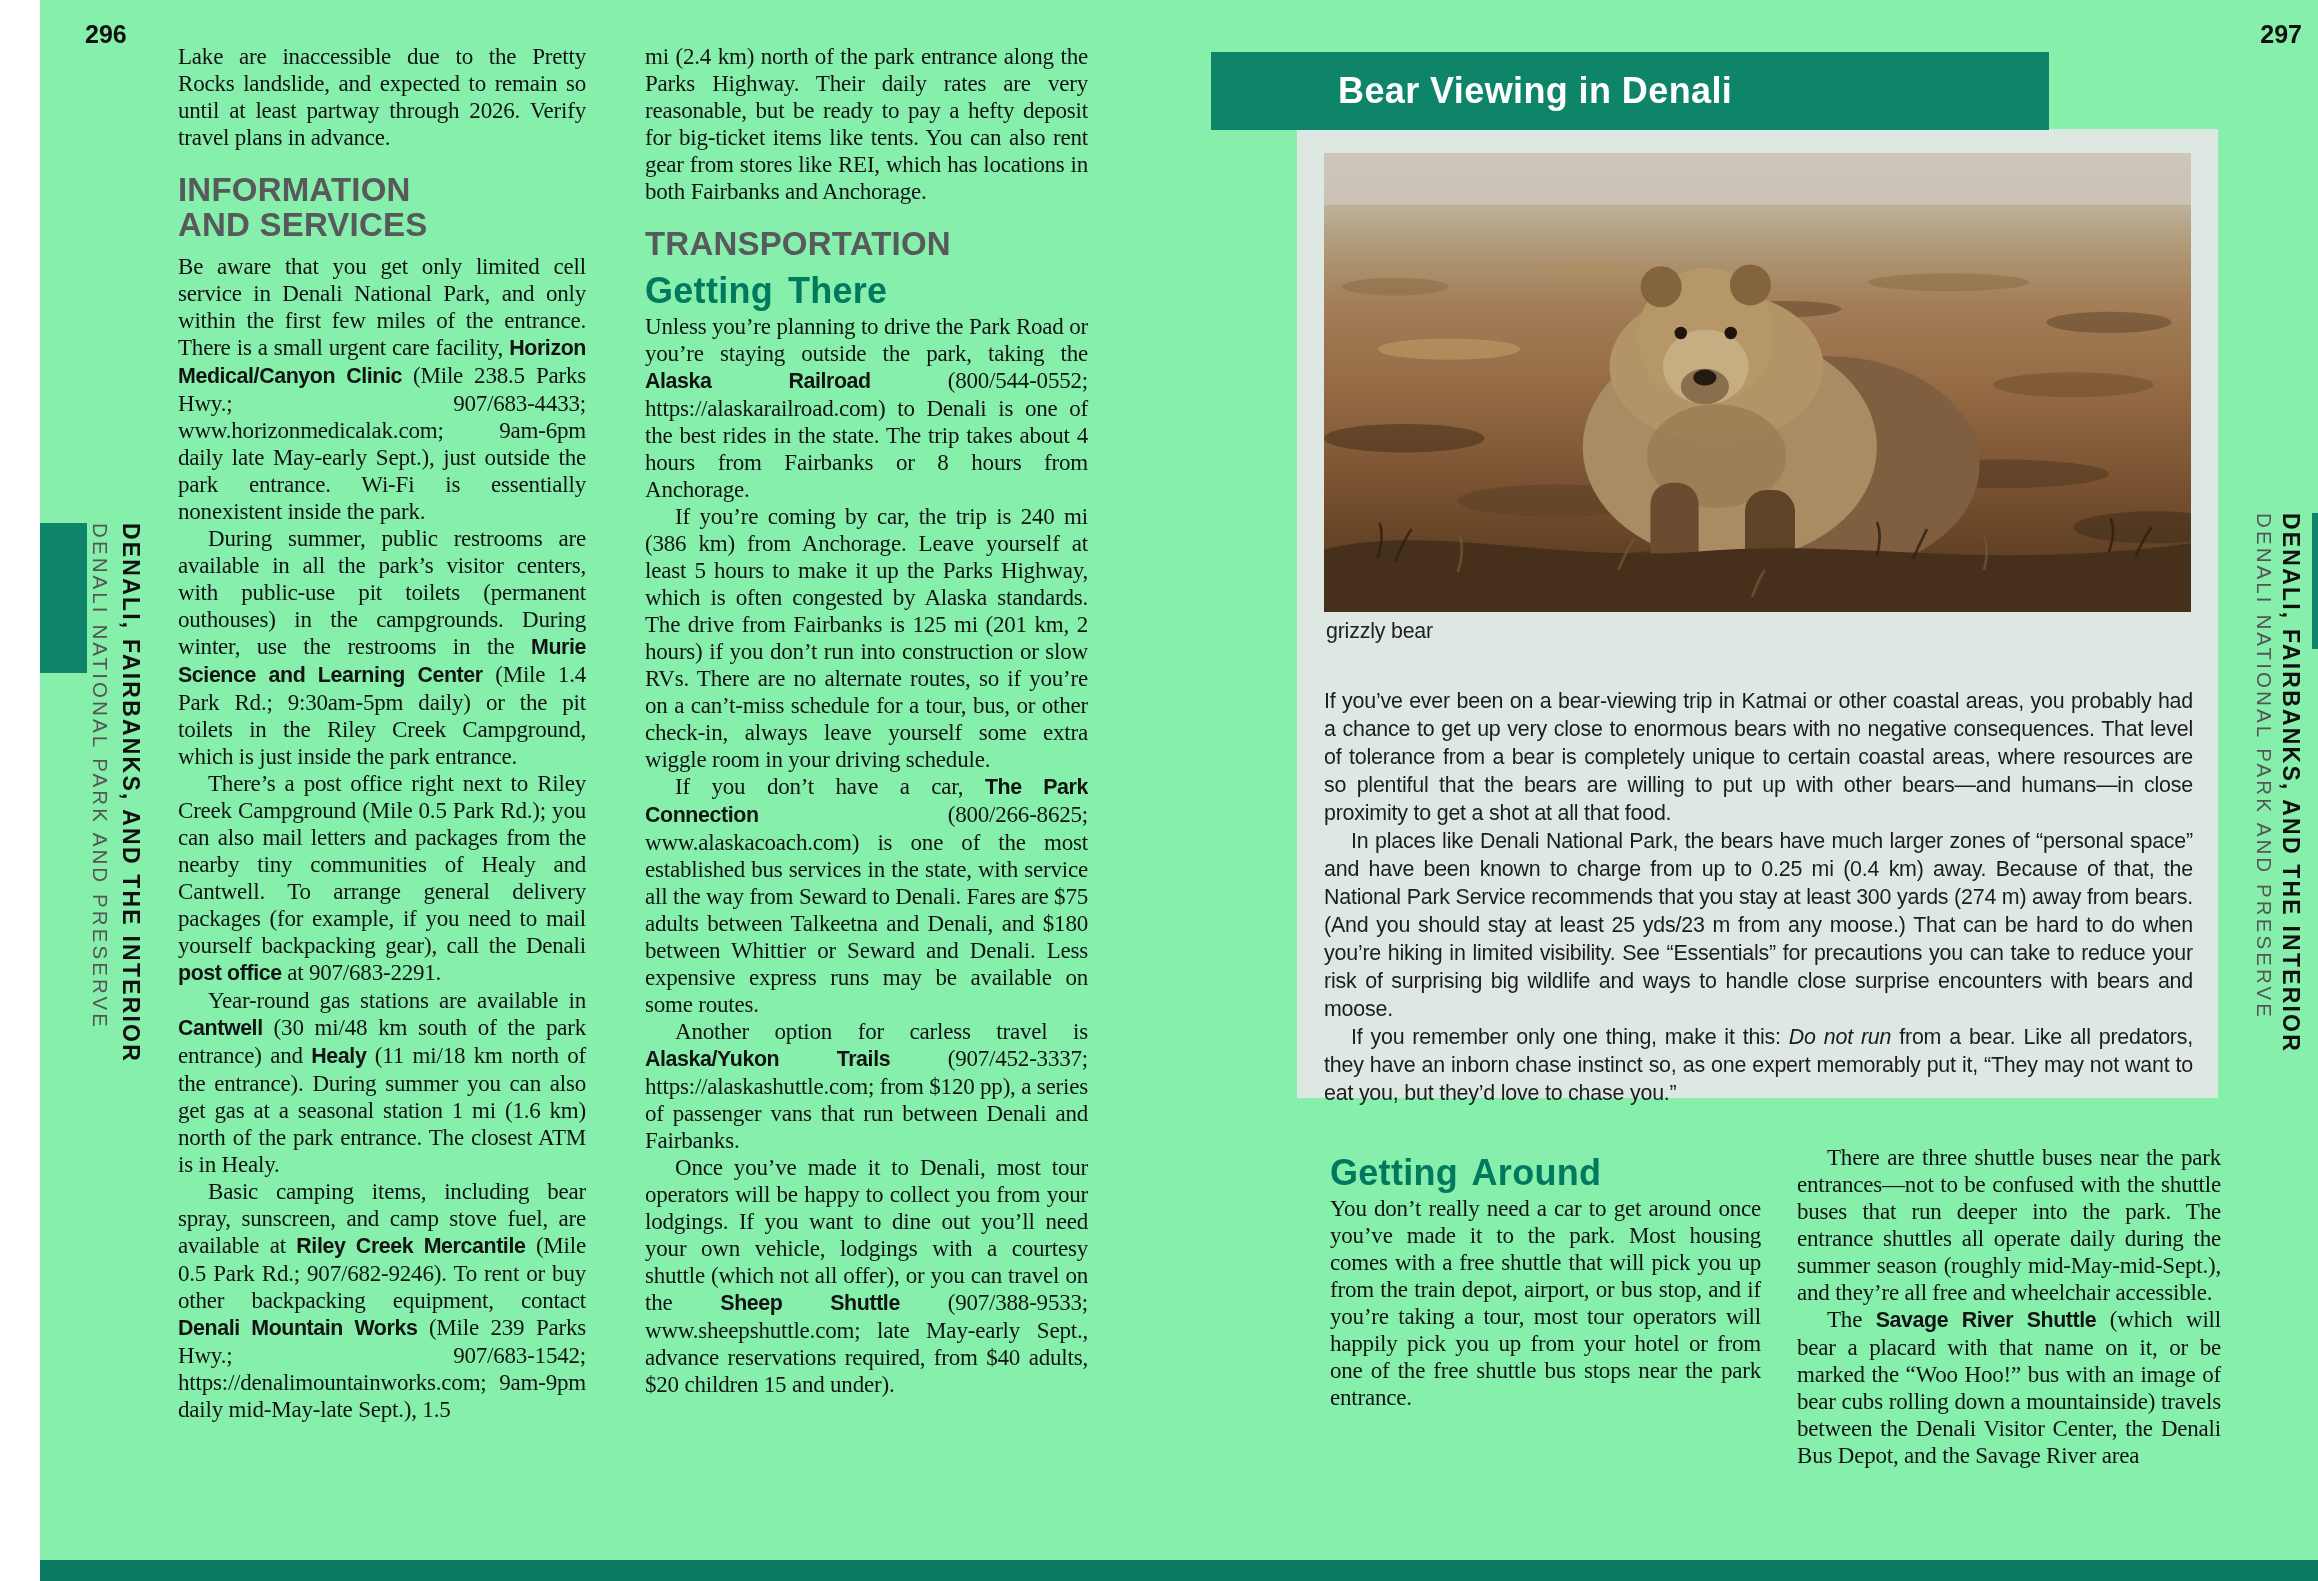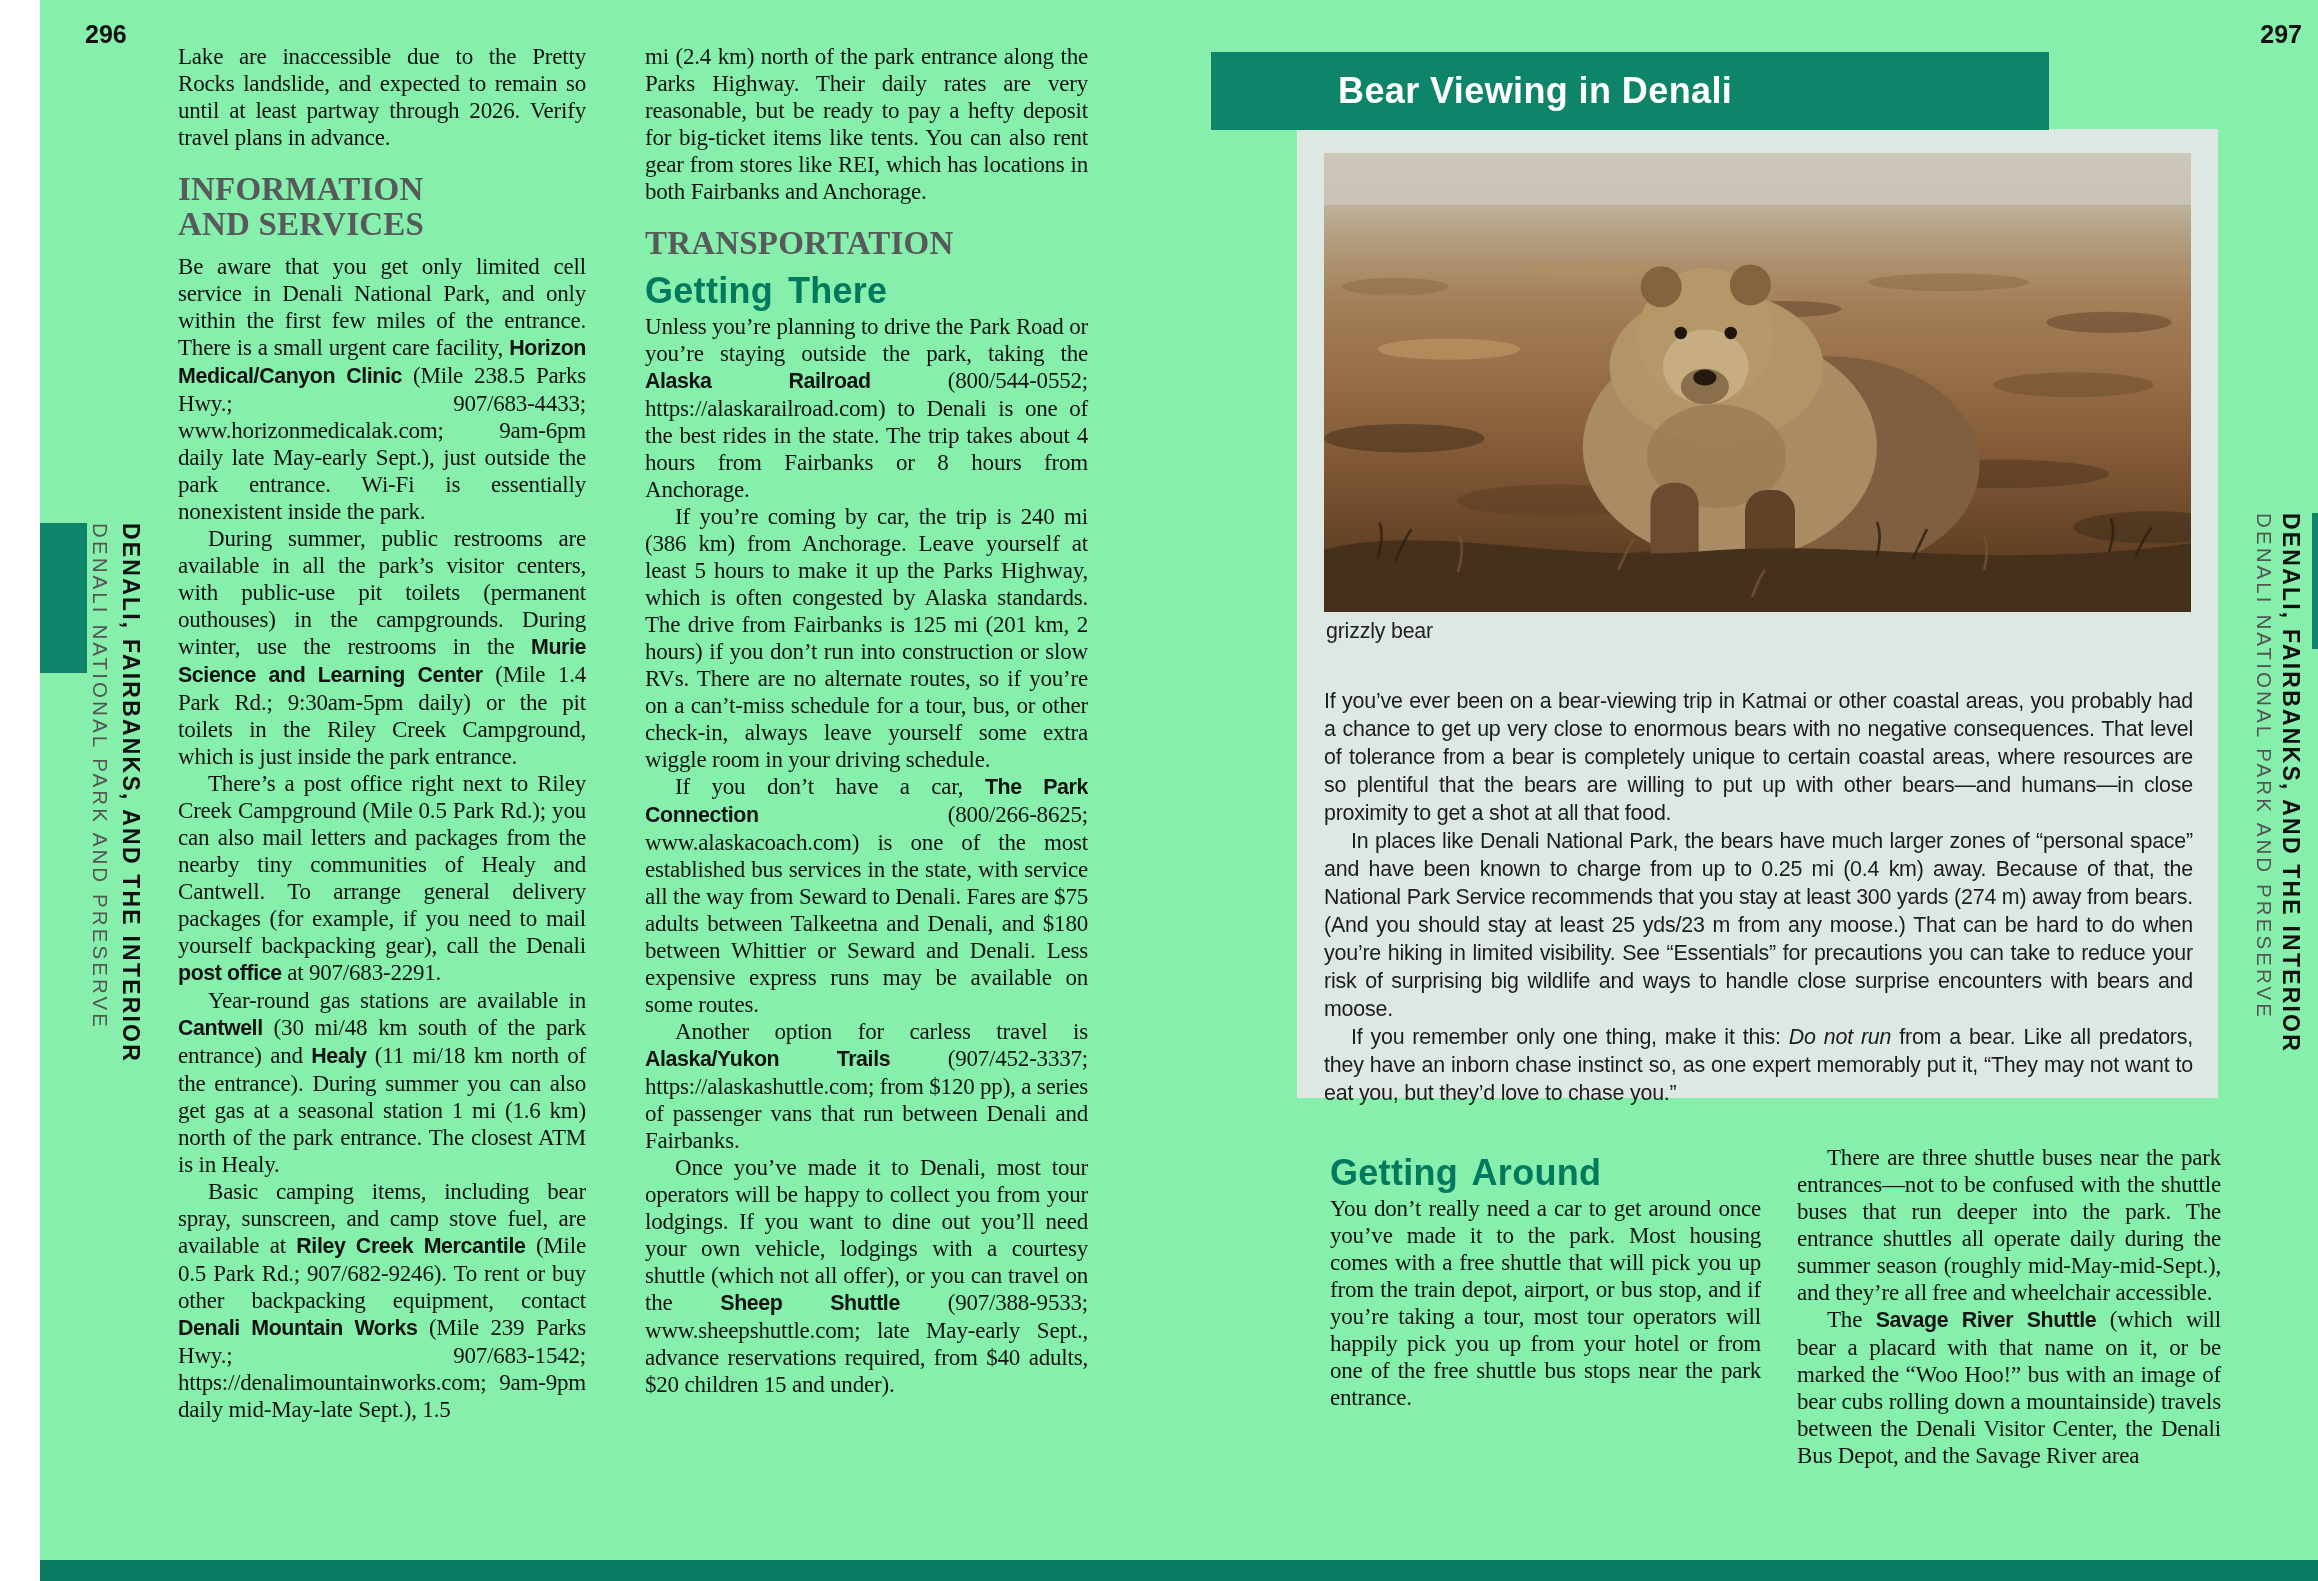--- a/index.html
+++ b/index.html
@@ -10,21 +10,21 @@
            font-weight:bold;font-size:25px;color:#111;}
   #pn-left{left:45px;}
   #pn-right{right:57px;text-align:right;}
 
   
   .col{position:absolute;}
   .body{margin:0;font-family:"Liberation Serif",serif;font-size:23px;line-height:27px;
         text-align:justify;color:#131313;letter-spacing:-0.2px;}
   .body.ind{text-indent:30px;}
   .body b{font-family:"Liberation Sans",sans-serif;font-weight:bold;font-size:0.93em;letter-spacing:-0.4px;}
-  .h2{font-family:Liberation Serif, serif;font-weight:bold;color:#58595b;
+  .h2{font-family:Liberation Sans, sans-serif;font-weight:bold;color:#58595b;
       font-size:33px;line-height:35px;letter-spacing:0.2px;margin:21.4px 0 10.7px 0;}
   .h3{font-family:"Liberation Sans",sans-serif;font-weight:bold;color:#00795f;
       font-size:36px;line-height:30px;margin:14.3px 0 7.1px 0;word-spacing:4.5px;letter-spacing:0.3px;}
 
   
   #title-bar{position:absolute;left:1171px;top:52px;width:838px;height:78px;background:#0e8468;}
   #title-bar .t{font-family:"Liberation Sans",sans-serif;font-weight:bold;color:#ffffff;
                 font-size:36px;line-height:78px;padding-left:127px;letter-spacing:0.4px;}
   #side-box{position:absolute;left:1257px;top:129px;width:921px;height:969px;background:#dde8e3;}
   #photo{position:absolute;left:1284px;top:153px;width:867px;height:459px;}

